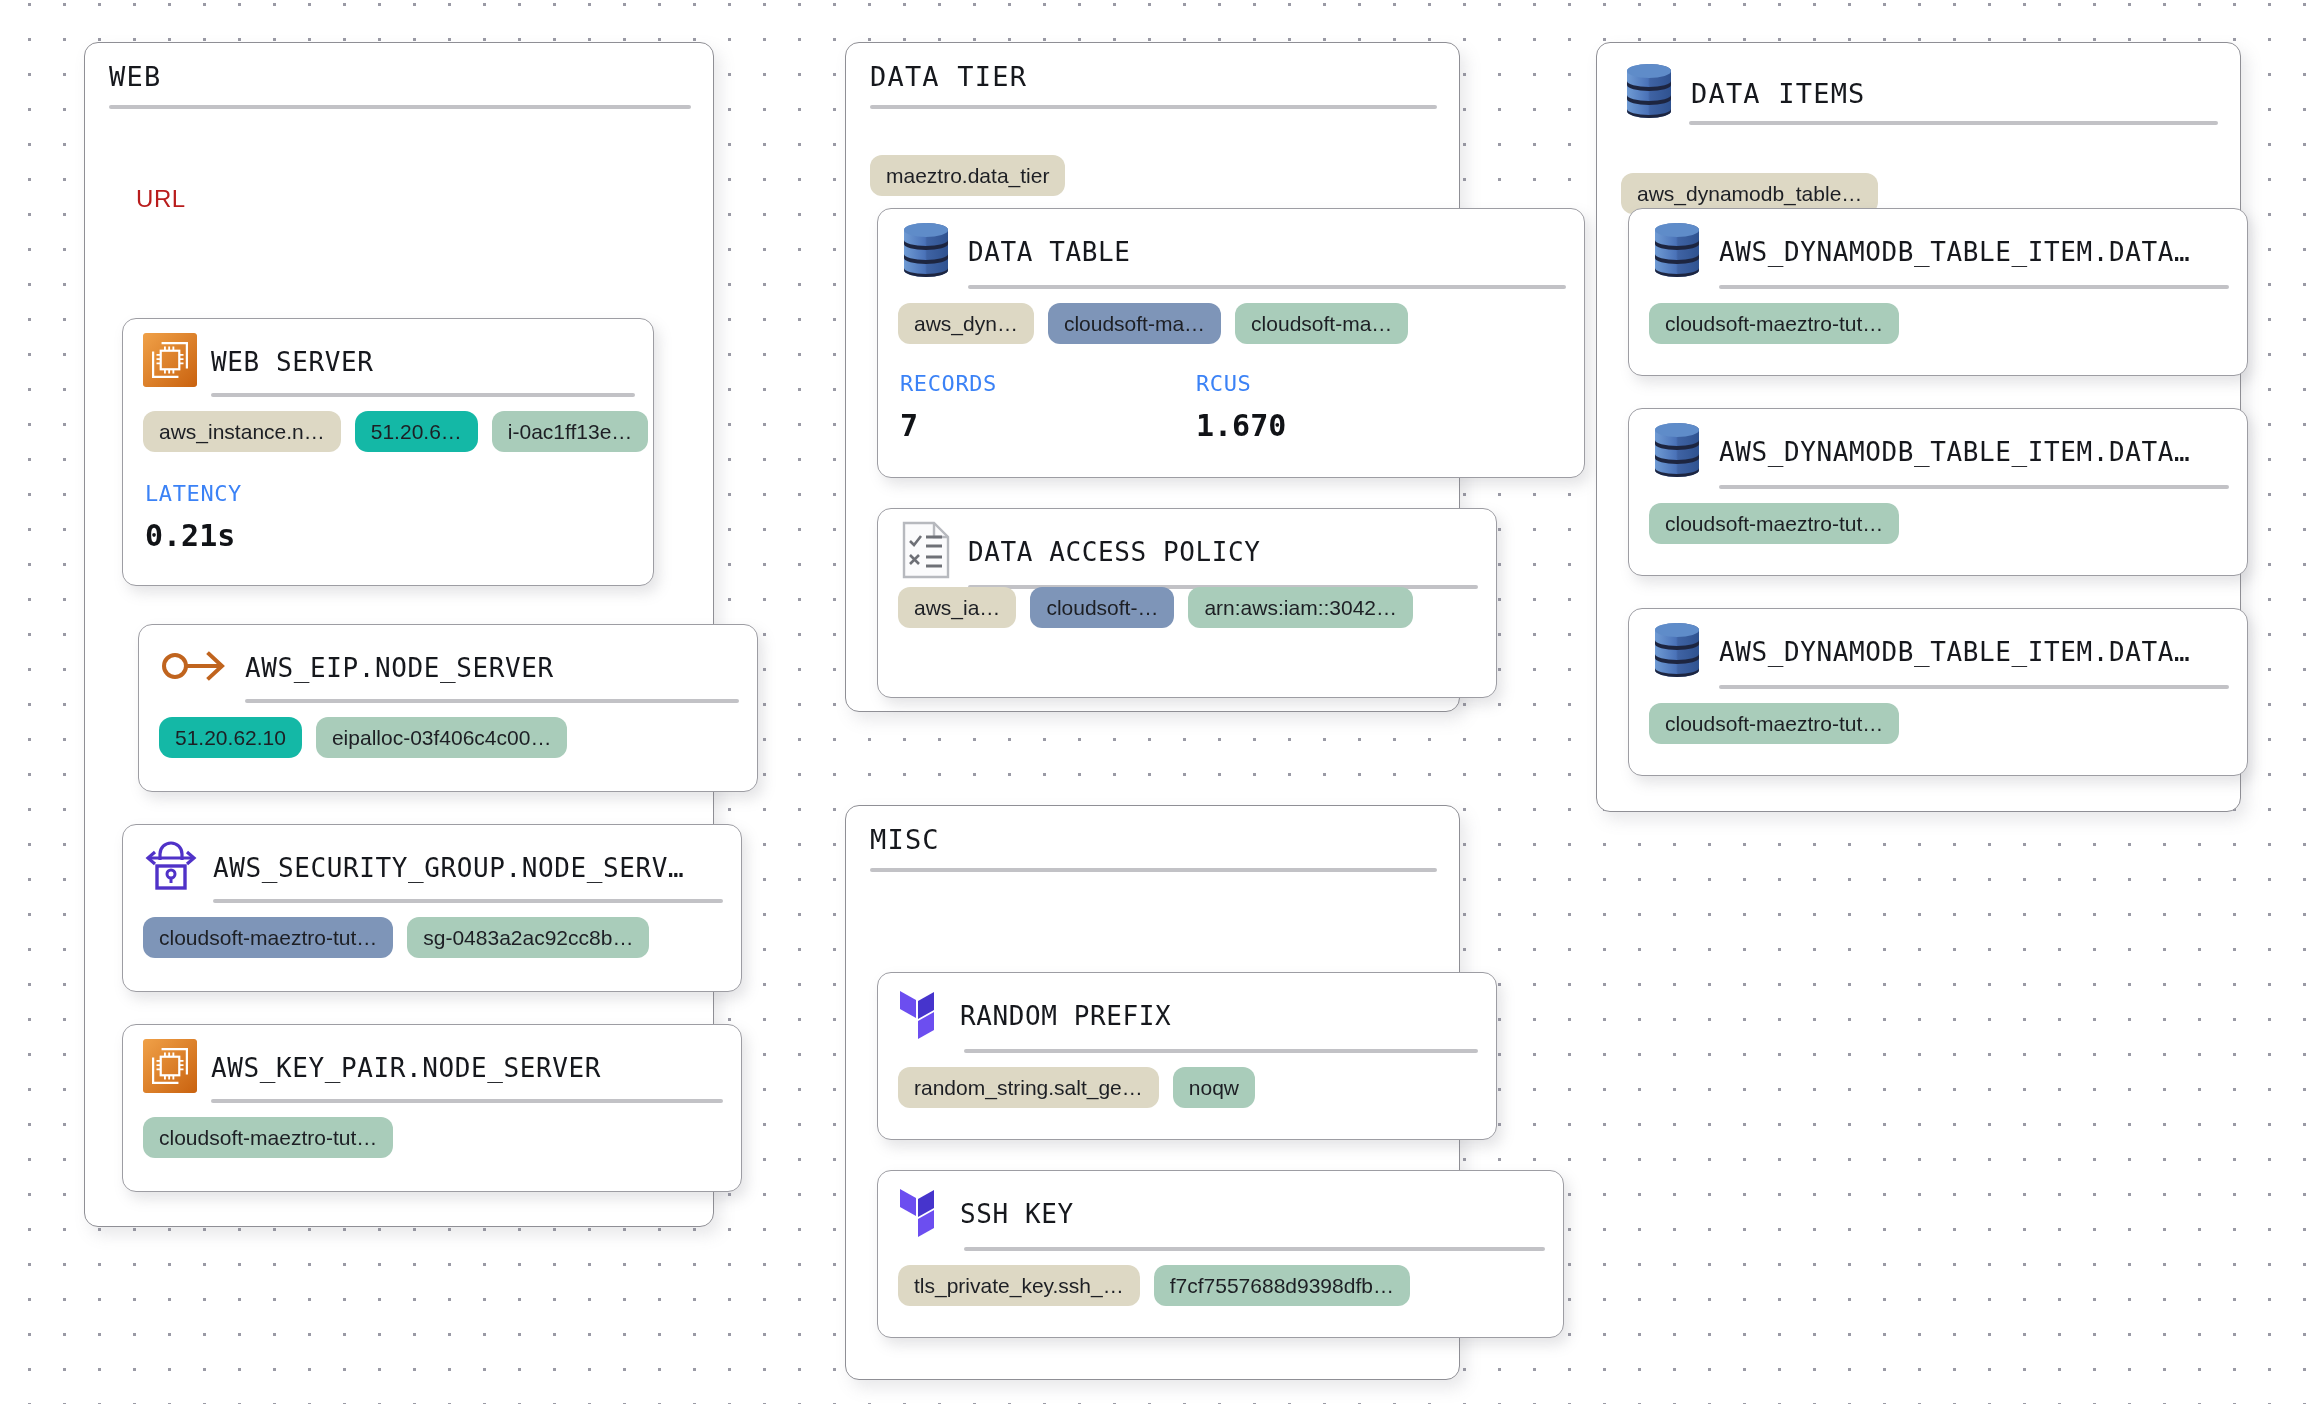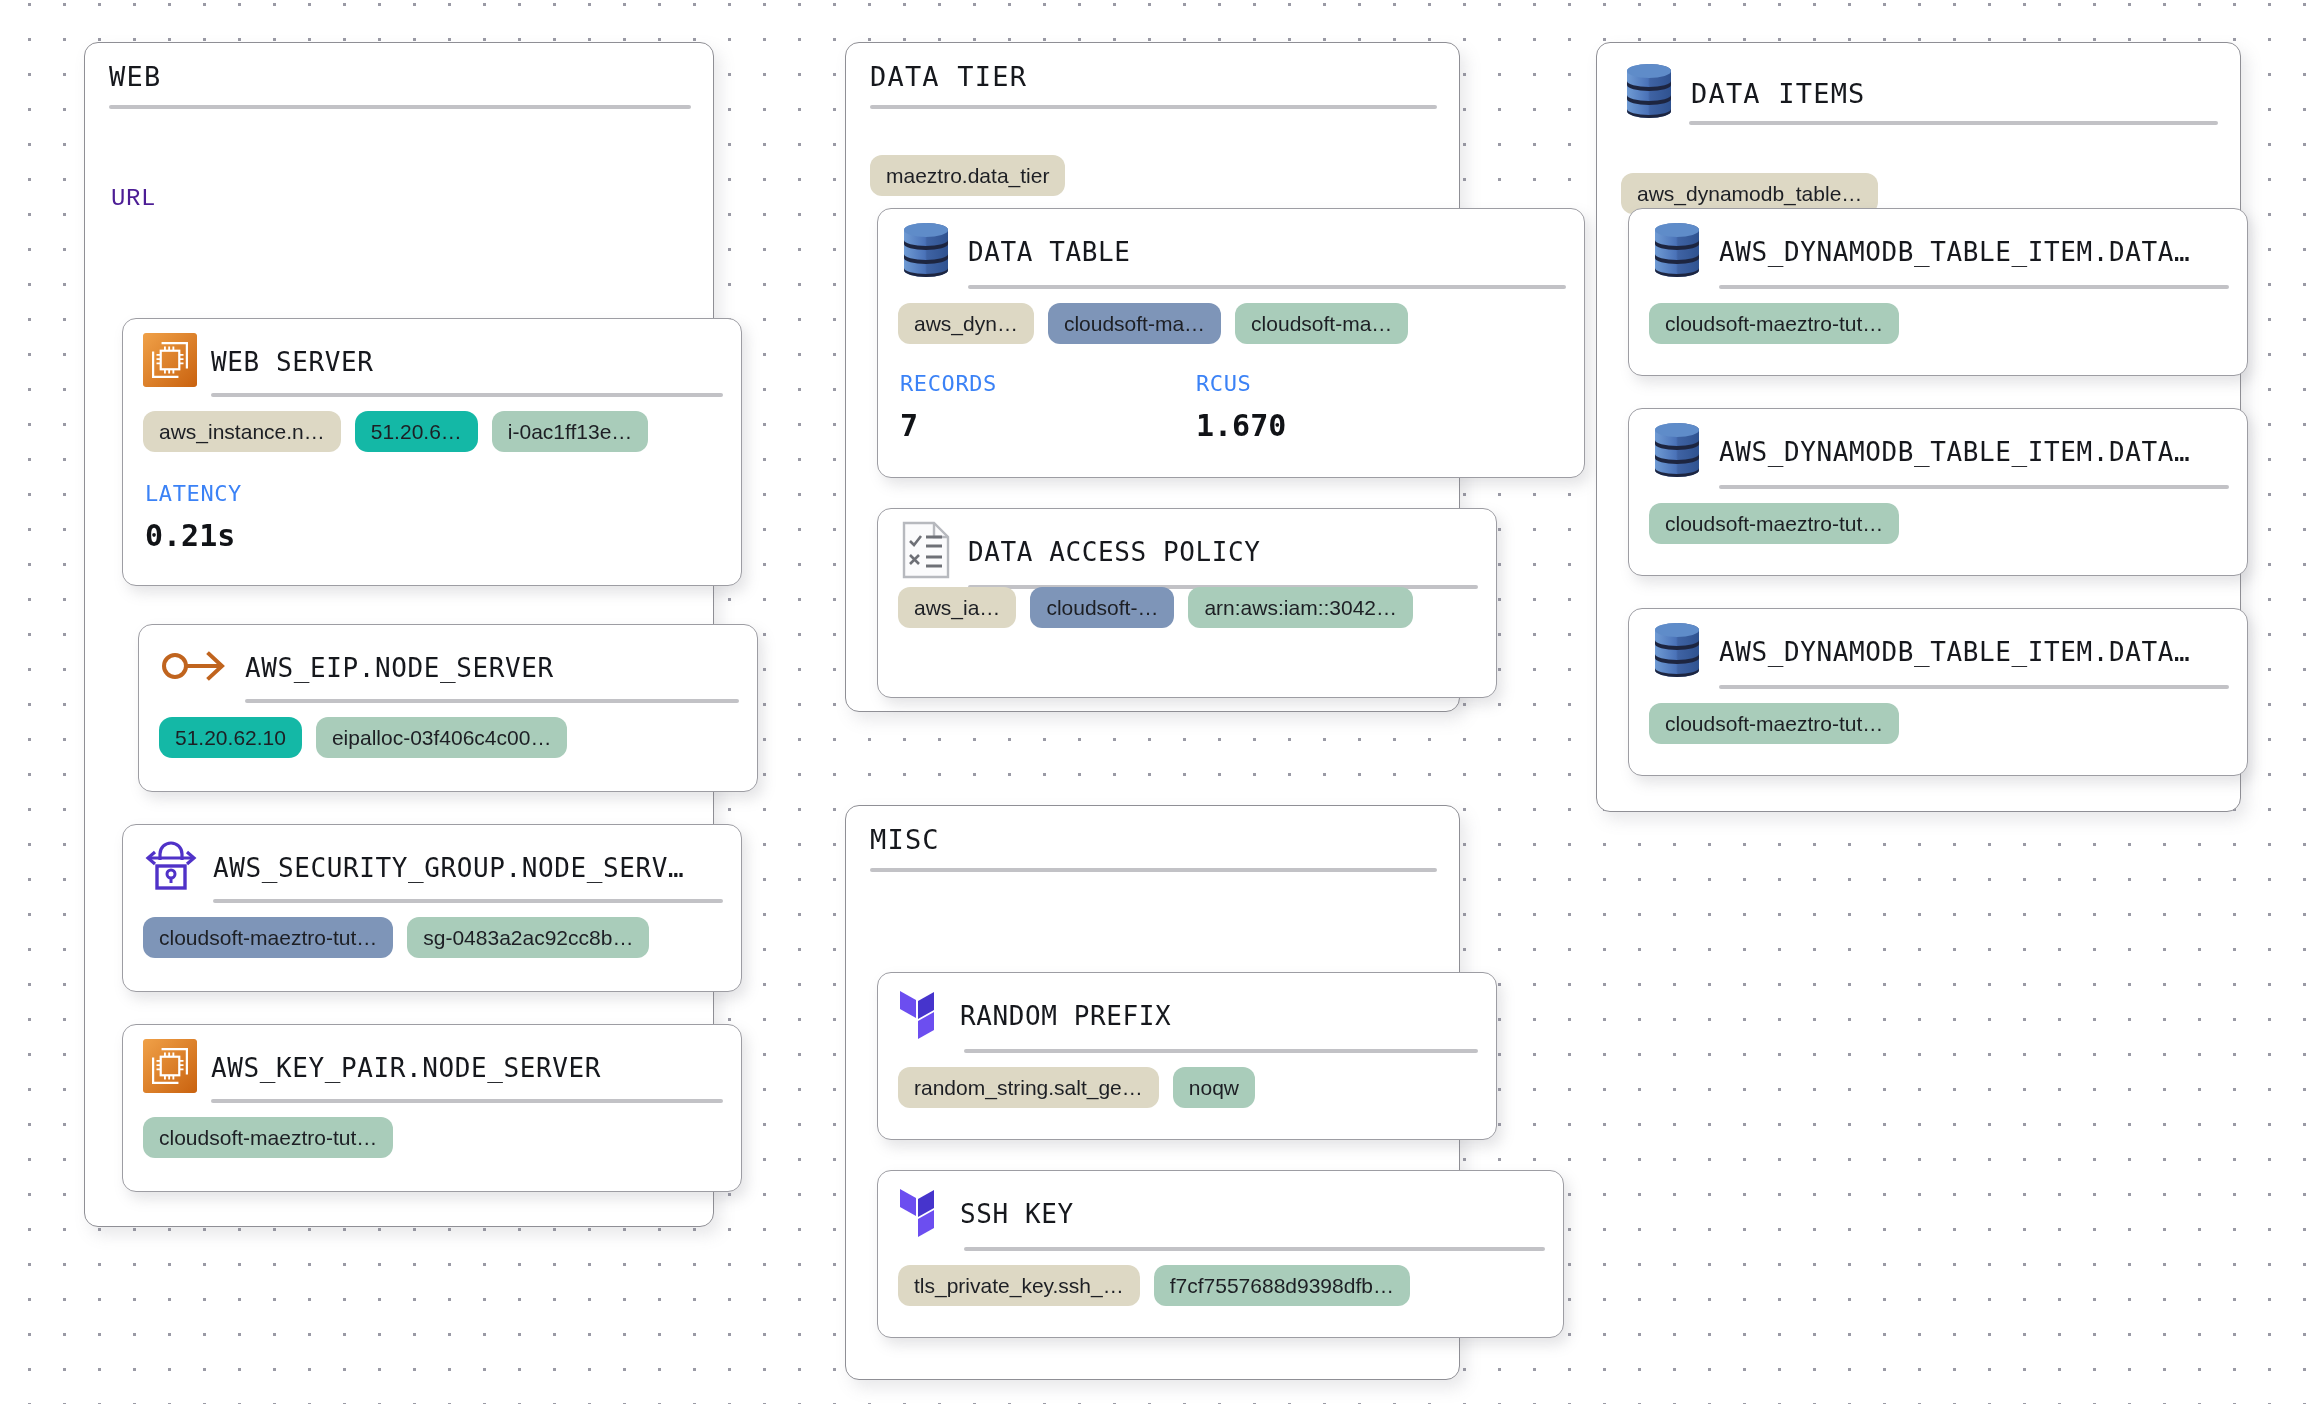--- a/index.html
+++ b/index.html
@@ -127,24 +127,25 @@
     font-family: "DejaVu Sans Mono", monospace;
     font-size: 30px;
     font-weight: bold;
     color: #111317;
     margin-top: 12px;
   }
 
   
   .url-label {
     position: absolute;
-    font-family: Liberation Mono, monospace;
+    font-family: Liberation Sans, sans-serif;
     font-size: 24px;
     letter-spacing: 0.6px;
-    color: #4c1d95;
+    color: #b91c1c;
+    margin-left: 25px;
   }
   .url-link {
     position: absolute;
     font-family: "DejaVu Sans Mono", monospace;
     font-size: 30px;
     font-weight: bold;
     color: #12306b;
     text-decoration: underline;
     text-underline-offset: 4px;
     cursor: pointer;
@@ -160,21 +161,21 @@
 <div id="canvas">
 
   <div class="group" style="left:84px; top:42px; width:630px; height:1185px;">
     <div class="group-head">
       <span class="group-title">WEB</span>
     </div>
     <div class="group-rule" style="top:62px;"></div>
     <div class="url-label" style="left:26px; top:142px;">URL</div>
   </div>
 
-  <div class="card" style="left:122px; top:318px; width:620px; height:268px;">
+  <div class="card" style="left:122px; top:318px; width:532px; height:268px;">
     <div class="card-head">
       <span class="icon">
         <svg class="icon-ec2" viewBox="0 0 64 64">
           <defs>
               <linearGradient id="ec2g1" x1="0" y1="0" x2="1" y2="1">
             <stop offset="0%" stop-color="#f0a148"></stop>
                 <stop offset="100%" stop-color="#c9620f"></stop>
           </linearGradient>
             </defs>
           <rect x="0" y="0" width="64" height="64" rx="2" fill="url(#ec2g1)"></rect>

